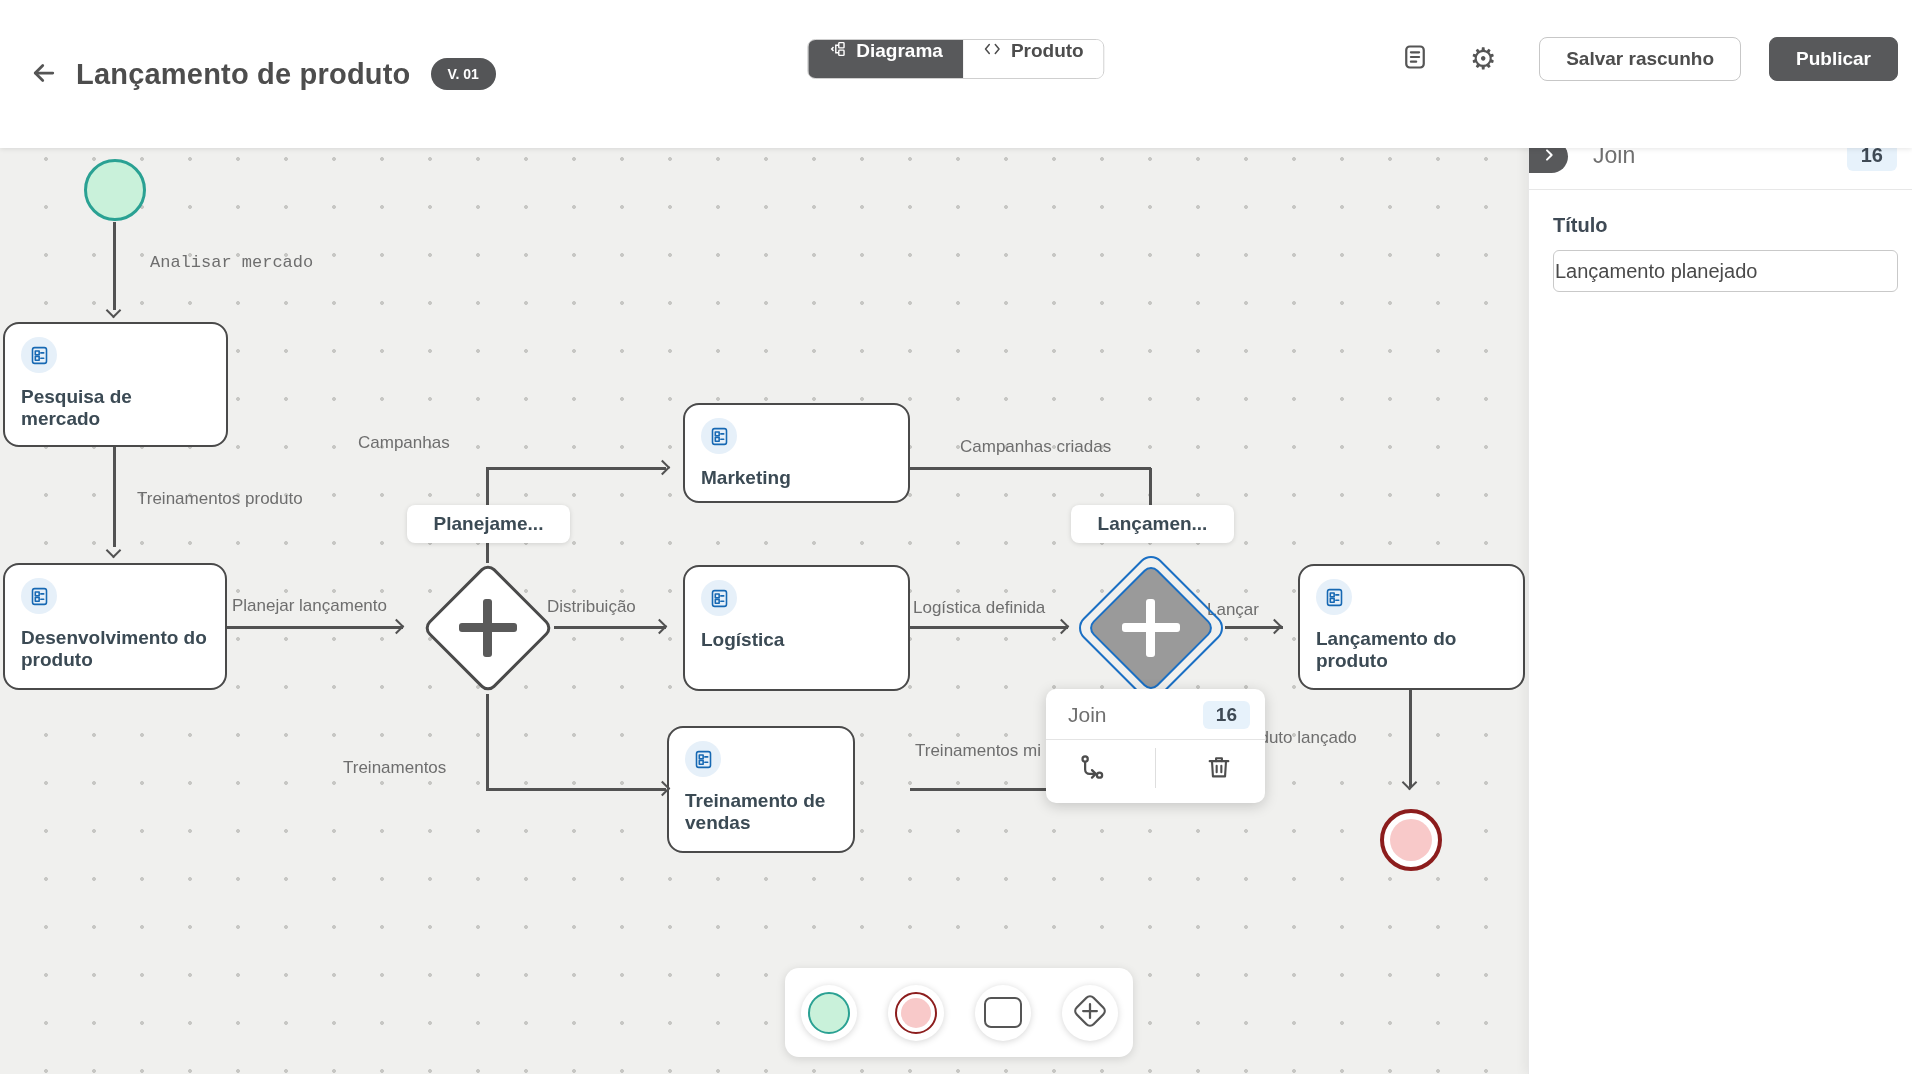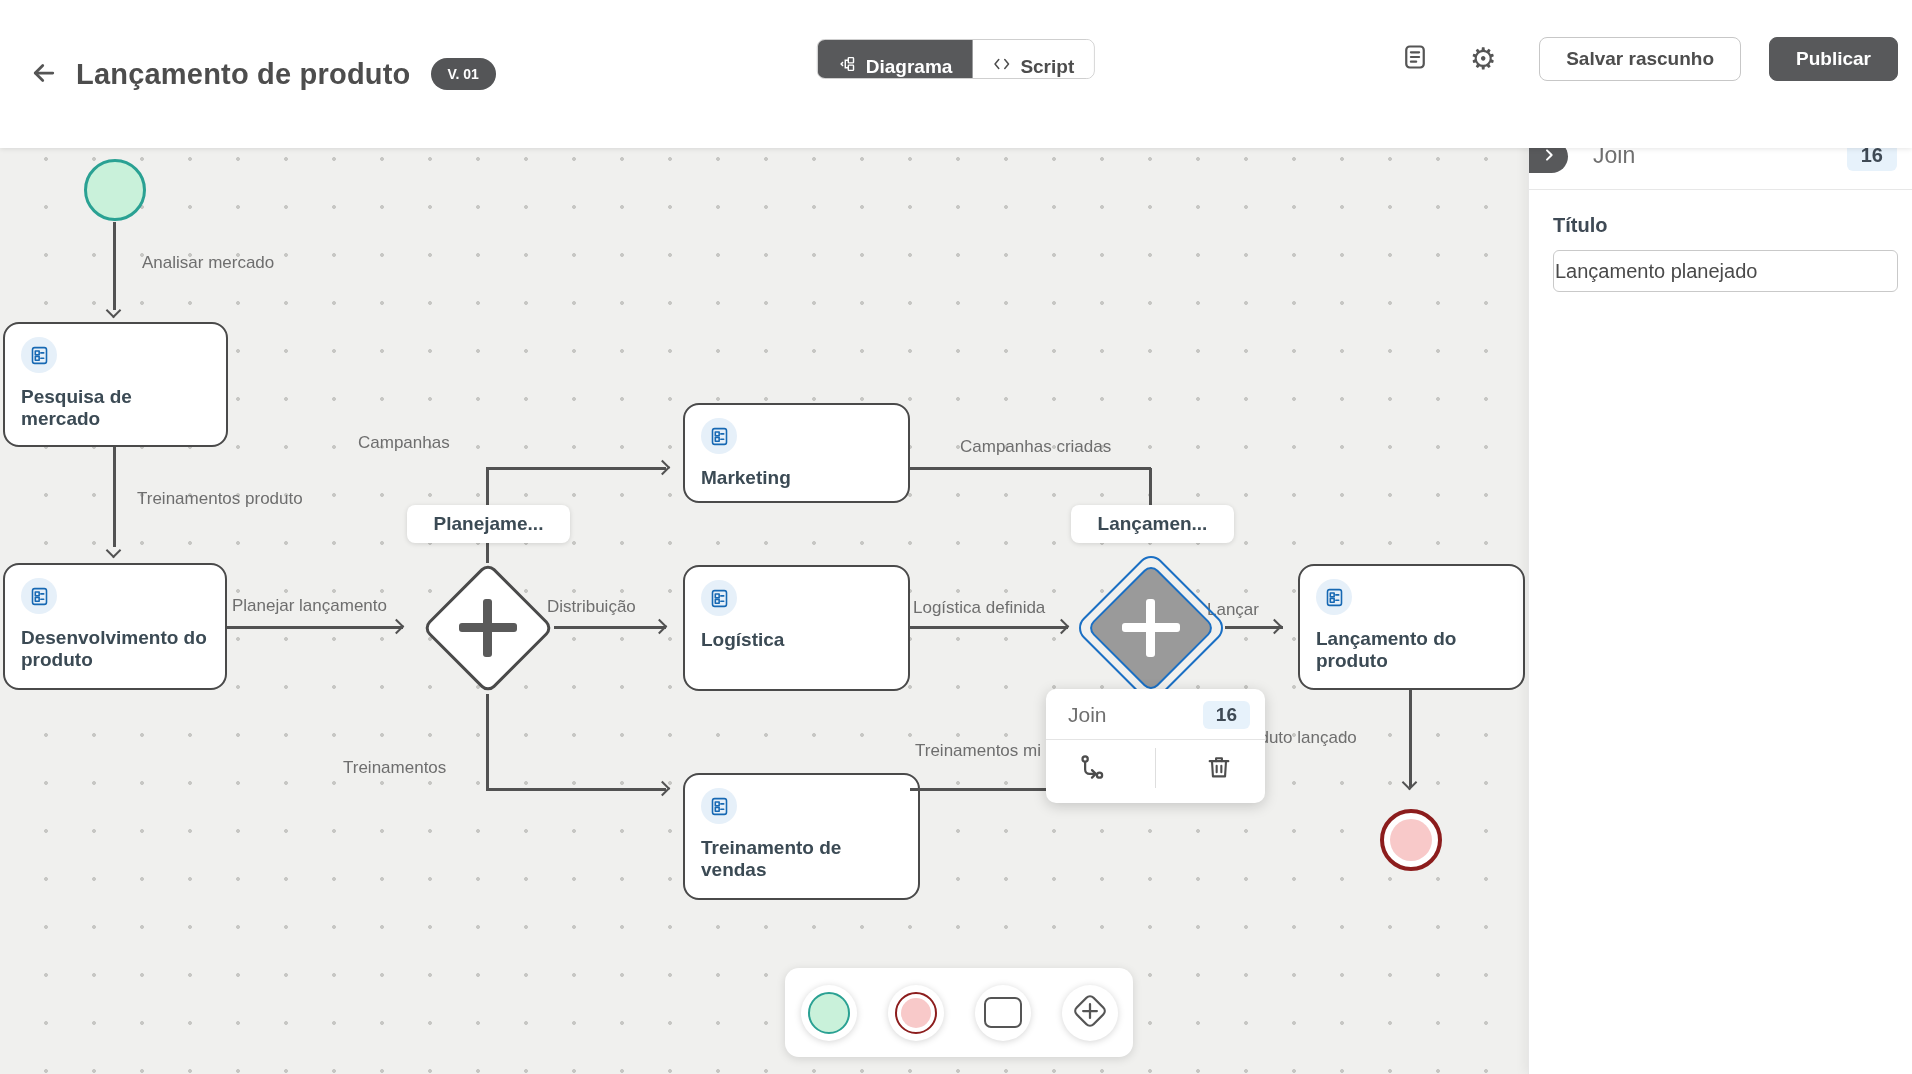--- a/index.html
+++ b/index.html
@@ -9,21 +9,21 @@
   
   .header { position:absolute; left:0; top:0; width:1912px; height:148px; background:#fff;
             box-shadow:0 1px 5px rgba(0,0,0,.10); z-index:40; display:flex; align-items:center; }
   .back-btn { margin-left:26px; width:36px; height:36px; border:none; background:none; cursor:pointer;
               display:flex; align-items:center; justify-content:center; }
   .doc-title { margin-left:14px; font-size:29px; font-weight:bold; color:#4d4d4d; letter-spacing:.2px; }
   .ver-badge { margin-left:20px; background:#545557; color:#fff; font-size:14px; font-weight:bold;
                padding:8px 17px; border-radius:18px; }
   .seg-ctl { position:absolute; left:50%; transform:translateX(-50%); top:39px; height:40px;
              display:flex; border:1px solid #cfcfcf; border-radius:8px; overflow:hidden; background:#fff; }
-  .seg { display:flex; align-items:flex-end; gap:10px; padding:0 20px; font-size:19px; font-weight:bold;
+  .seg { display:flex; align-items:flex-start; gap:10px; padding:0 20px; font-size:19px; font-weight:bold;
          cursor:pointer; border:none; background:#fff; color:#4d4d4d; }
   .seg.active { background:#58595b; color:#fff; }
   .hdr-right { position:absolute; right:14px; top:0; height:117px; display:flex; align-items:center; gap:28px; }
   .icon-btn { width:40px; height:40px; border:none; background:none; cursor:pointer;
               display:flex; align-items:center; justify-content:center; }
   .btn-outline { height:44px; padding:0 26px; background:#fff; border:1px solid #c7c7c7; border-radius:8px;
                  font-size:19px; font-weight:bold; color:#4d4d4d; cursor:pointer; }
   .btn-dark { height:44px; padding:0 26px; background:#58595b; border:1px solid #58595b; border-radius:8px;
               font-size:19px; font-weight:bold; color:#fff; cursor:pointer; }
 
@@ -120,21 +120,21 @@
       </span>
       <span>Diagrama</span>
     </button>
     <button class="seg">
       <span>
         <svg width="18" height="18" viewBox="0 0 24 24" fill="none" stroke="#4d4d4d" stroke-width="2" stroke-linecap="round" stroke-linejoin="round">
             <path d="M8 6l-5 6 5 6"></path>
             <path d="M16 6l5 6-5 6"></path>
           </svg>
       </span>
-      <span>Script</span>
+      <span>Produto</span>
     </button>
   </div>
 
   <div class="hdr-right">
     <button class="icon-btn">
       <span>
         <svg width="28" height="28" viewBox="0 0 24 24" fill="none" stroke="#555" stroke-width="1.9" stroke-linecap="round">
             <rect x="4.5" y="3" width="15" height="18" rx="3"></rect>
             <path d="M8.5 8h7M8.5 12h7M8.5 16h4.5"></path>
           </svg>
@@ -145,21 +145,21 @@
     </button>
     <button class="btn-outline" style="margin-left:8px;">Salvar rascunho</button>
     <button class="btn-dark">Publicar</button>
   </div>
 </div>
 
 <div class="canvas">
 
   <div class="eline v" style="left:113px;top:105px;height:88px;"></div>
   <div class="arr d" style="left:108px;top:188px;"></div>
-  <div class="elabel" style="left:142px;top:136px;">Analisar mercado</div>
+  <div class="elabel" style="left:150px;top:136px;font-family:Liberation Mono, monospace;">Analisar mercado</div>
 
   <div class="eline v" style="left:113px;top:330px;height:100px;"></div>
   <div class="arr d" style="left:108px;top:428px;"></div>
   <div class="elabel" style="left:137px;top:372px;">Treinamentos produto</div>
 
   <div class="eline h" style="left:227px;top:509px;width:176px;"></div>
   <div class="arr r" style="left:391px;top:504px;"></div>
   <div class="elabel" style="left:232px;top:479px;">Planejar lançamento</div>
 
   <div class="eline v" style="left:486px;top:351px;height:95px;"></div>
@@ -250,21 +250,21 @@
           <rect x="4" y="3" width="16" height="18" rx="2.5"></rect>
           <rect x="7.2" y="6.8" width="4.4" height="4.4"></rect>
           <path d="M13.5 9h3.3"></path>
           <rect x="7.2" y="13" width="4.4" height="4.4"></rect>
           <path d="M13.5 15.2h3.3"></path>
         </svg>
     </div>
     <div class="node-title">Logística</div>
   </div>
 
-  <div class="node" style="left:683px;top:609px;width:237px;height:127px;margin-top:47px;">
+  <div class="node" style="left:667px;top:609px;width:188px;height:127px;">
     <div class="node-icon">
       <svg width="21" height="21" viewBox="0 0 24 24" fill="none" stroke="#1668b3" stroke-width="1.8" stroke-linecap="round" stroke-linejoin="round">
           <rect x="4" y="3" width="16" height="18" rx="2.5"></rect>
           <rect x="7.2" y="6.8" width="4.4" height="4.4"></rect>
           <path d="M13.5 9h3.3"></path>
           <rect x="7.2" y="13" width="4.4" height="4.4"></rect>
           <path d="M13.5 15.2h3.3"></path>
         </svg>
     </div>
     <div class="node-title">Treinamento de vendas</div>

